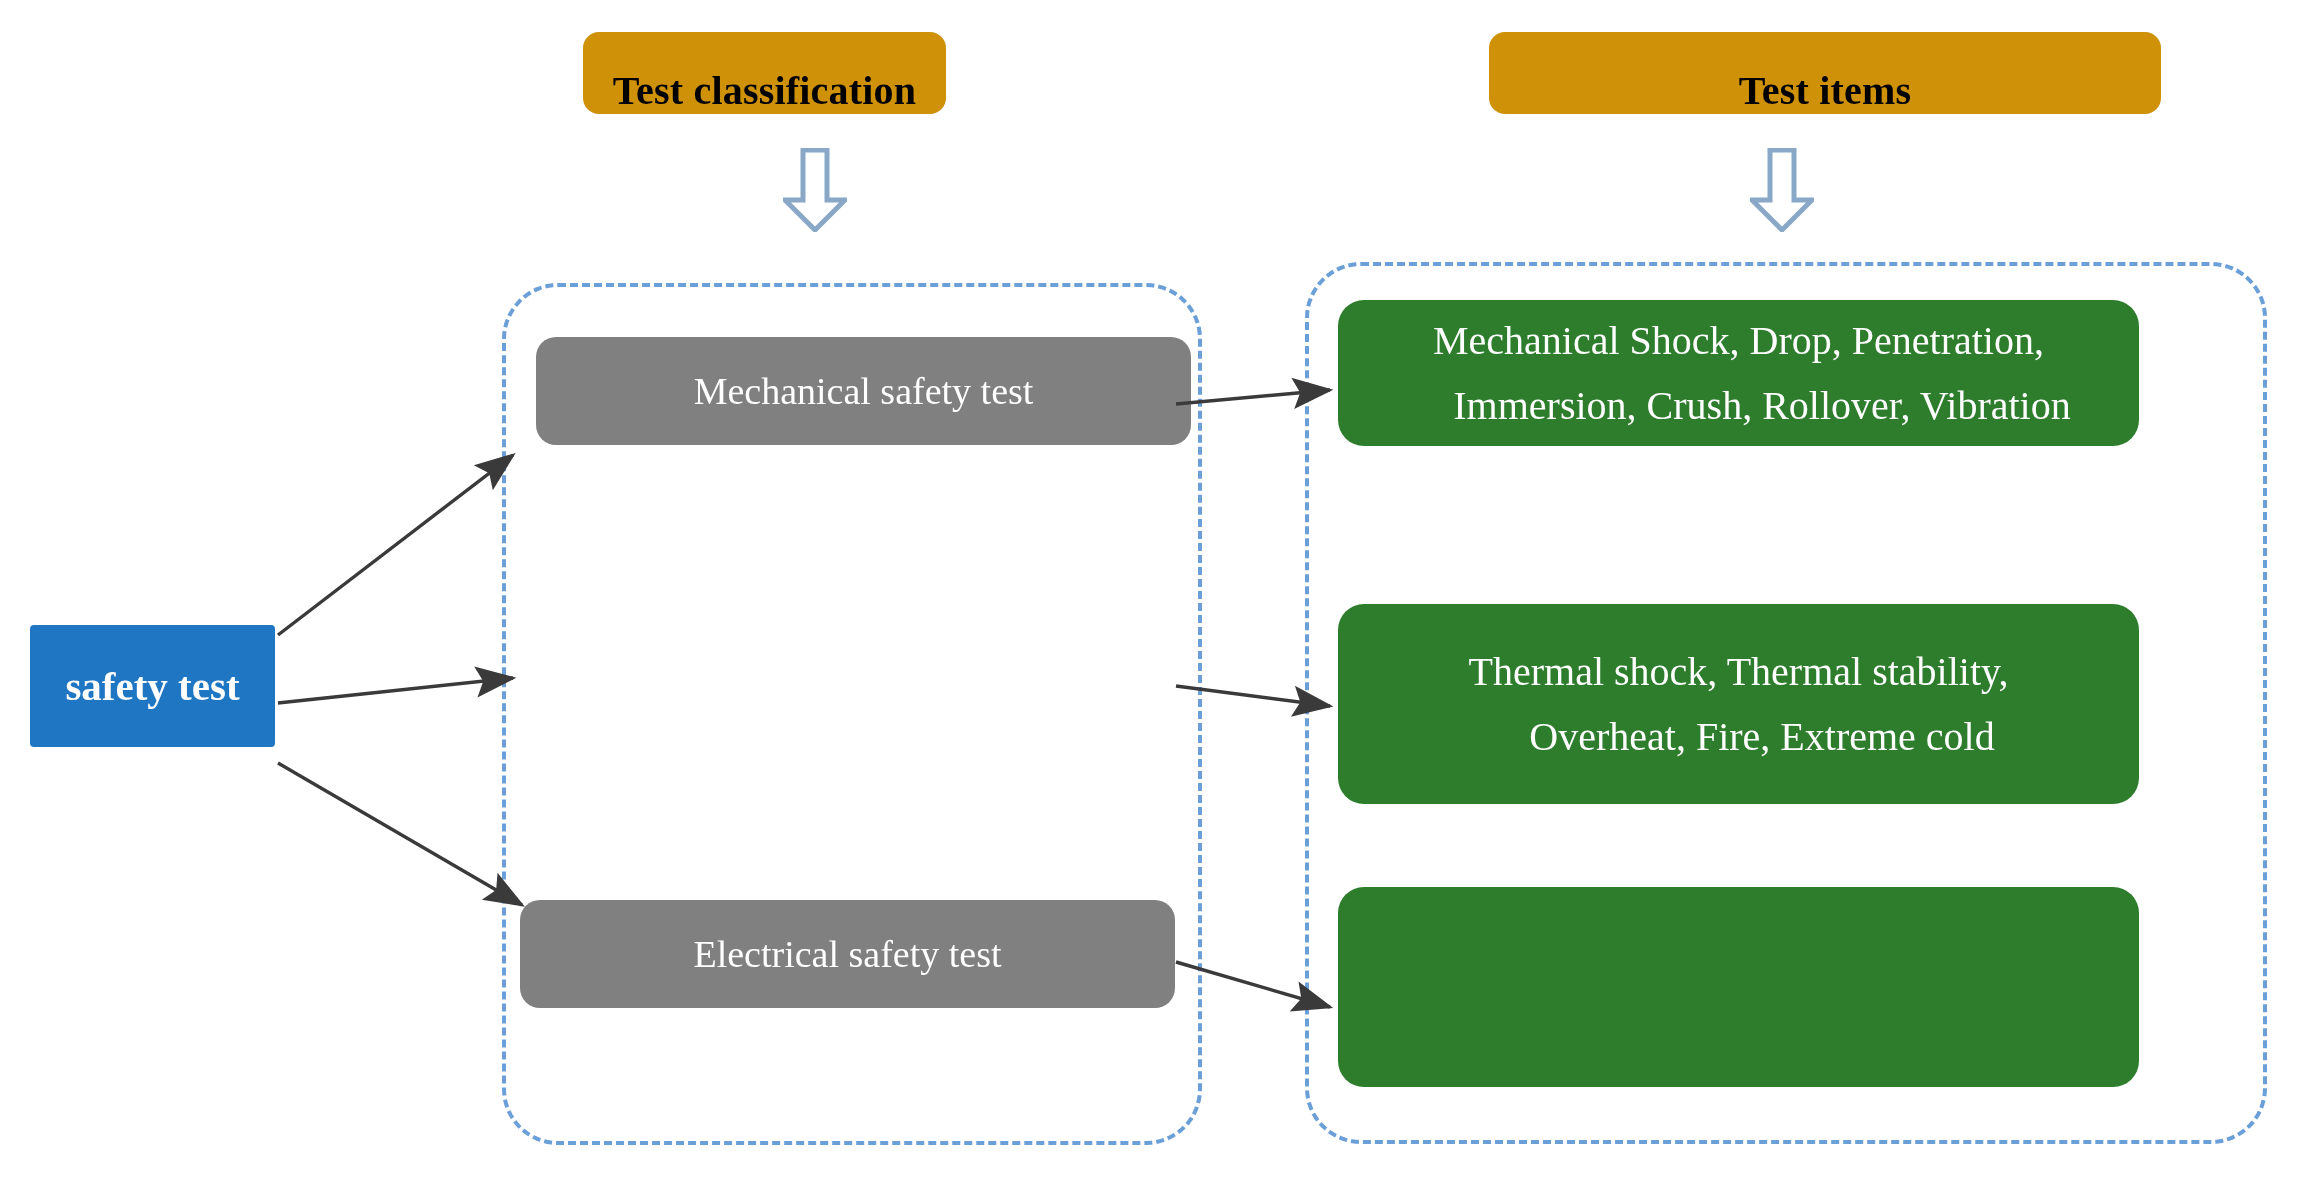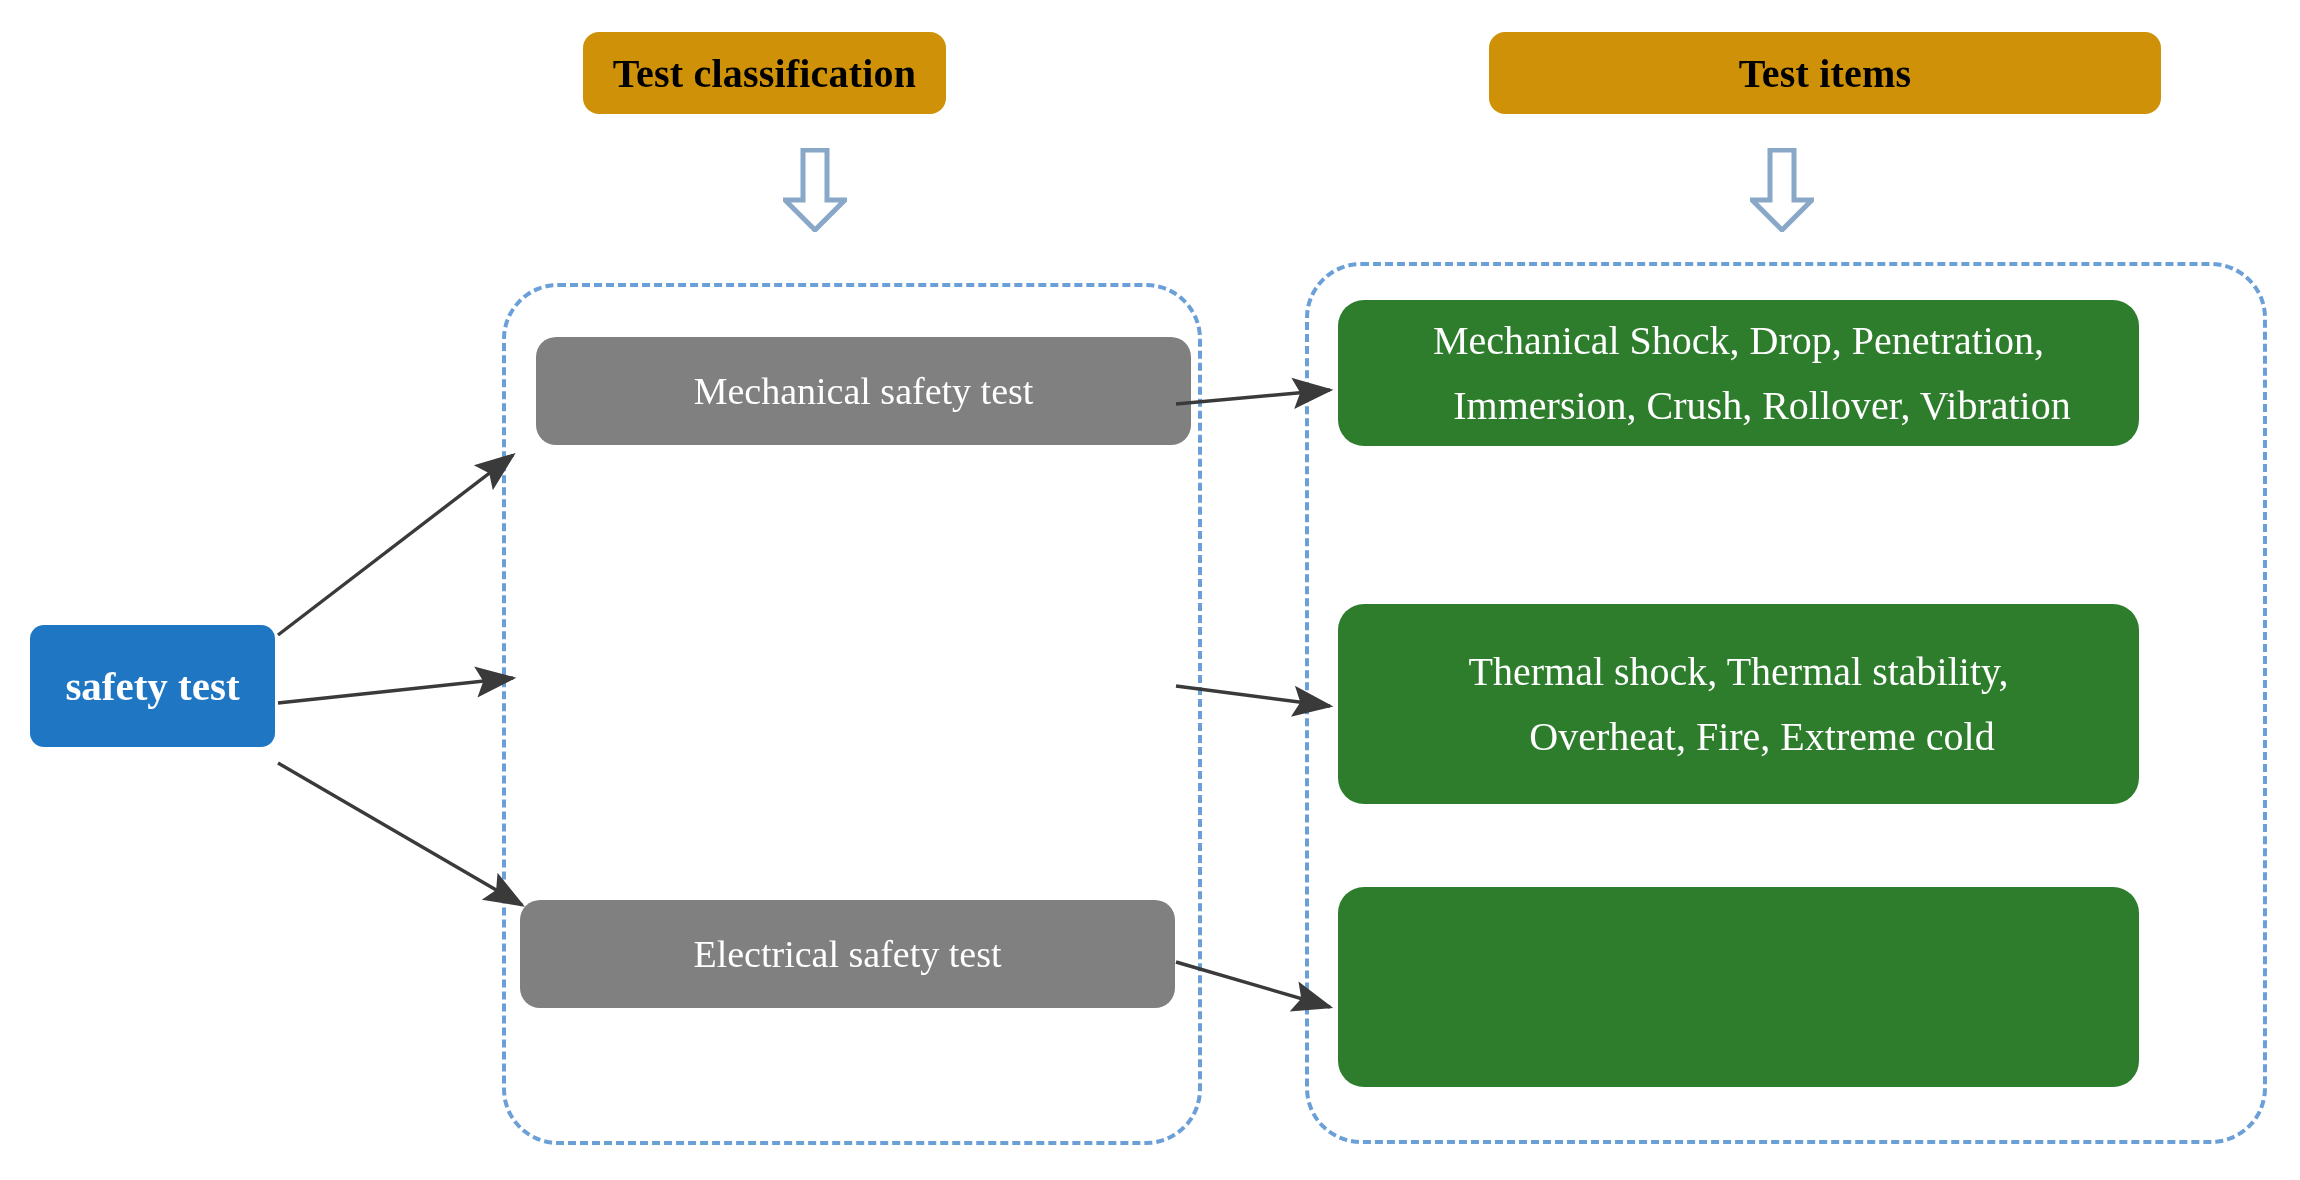--- a/index.html
+++ b/index.html
@@ -17,21 +17,21 @@
   }
 
   
   .banner {
     position: absolute;
     background: #cf9108;
     border-radius: 16px;
     color: #000000;
     font-weight: bold;
     display: flex;
-    align-items: center;
+    align-items: flex-end;
     justify-content: center;
     text-align: center;
     letter-spacing: 0.2px;
   }
   #banner-classification {
     left: 583px; top: 32px; width: 363px; height: 82px;
     font-size: 40px;
   }
   #banner-items {
     left: 1489px; top: 32px; width: 672px; height: 82px;
@@ -56,21 +56,21 @@
     box-sizing: border-box;
   }
   #group-classification { left: 502px;  top: 283px; width: 700px;  height: 862px; }
   #group-items          { left: 1305px; top: 262px; width: 962px;  height: 882px; }
 
   
   #node-root {
     position: absolute;
     left: 30px; top: 625px; width: 245px; height: 122px;
     background: #1f77c4;
-    border-radius: 14px;
+    border-radius: 4px;
     color: #ffffff;
     font-weight: bold;
     font-size: 41px;
     display: flex;
     align-items: center;
     justify-content: center;
     text-align: center;
   }
 
   

